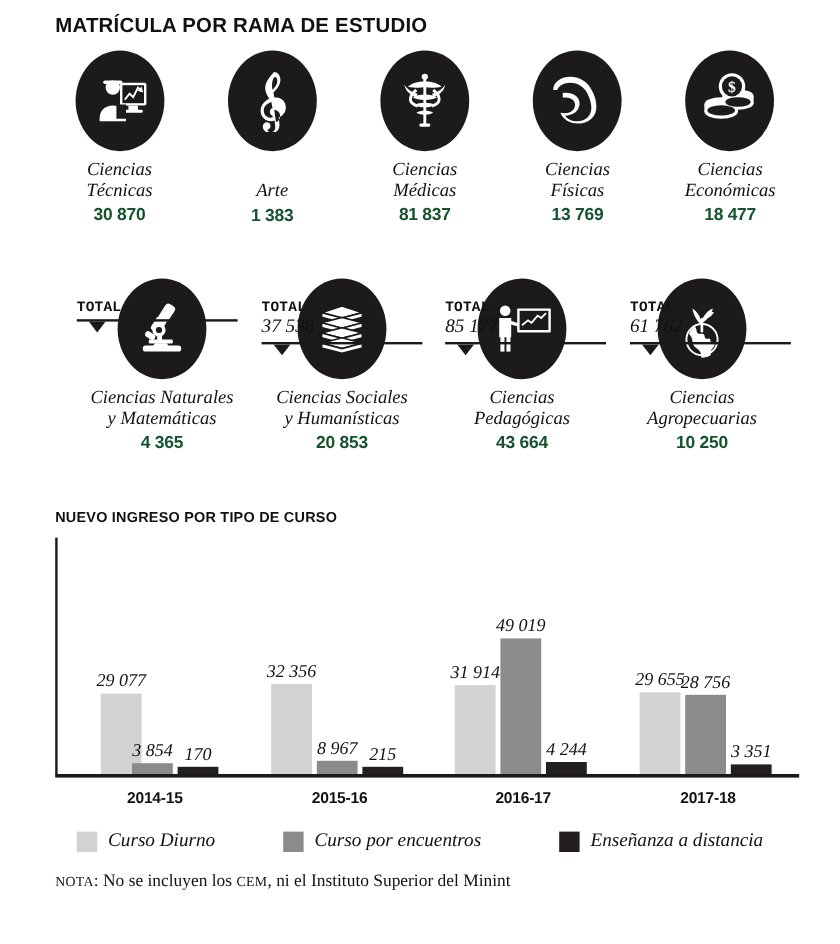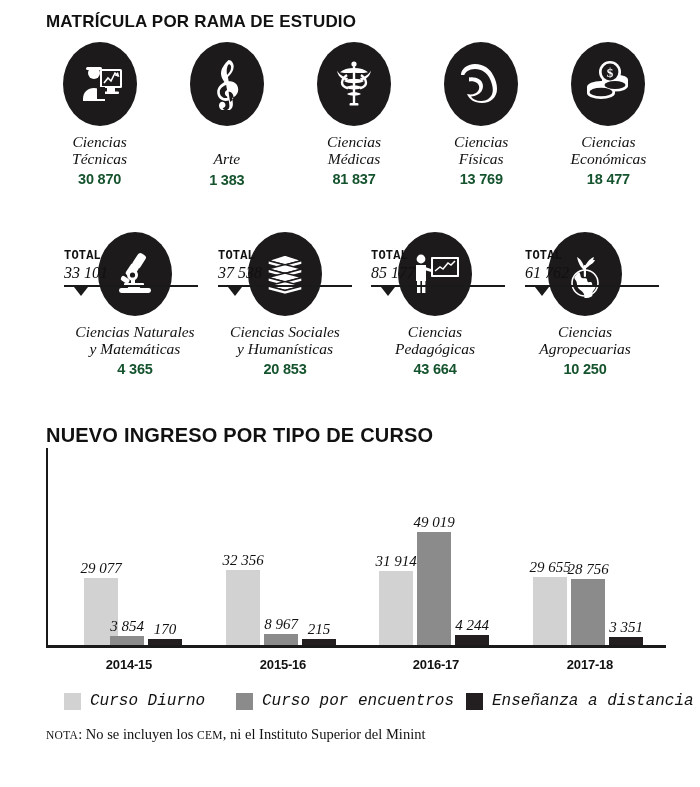--- a/index.html
+++ b/index.html
@@ -15,21 +15,21 @@
   
   .section-title {
     font-family: "Liberation Sans", sans-serif;
     font-weight: bold;
     font-size: 17px;
     letter-spacing: 0.2px;
     color: #111111;
     text-transform: uppercase;
   }
   #top-title { position: absolute; left: 46px; top: 12px; }
-  #chart-title { position: absolute; left: 46px; top: 424px; font-size: 20px; }
+  #chart-title { position: absolute; left: 46px; top: 424px; font-size: 12px; }
 
   
   .branch-row { position: absolute; display: flex; }
   #branch-row-1 { left: 36px; top: 42px; width: 636px; }
   #branch-row-2 { left: 60px; top: 232px; width: 600px; }
   .branch {
     display: flex; flex-direction: column; align-items: center;
     flex: 1 1 0;
   }
   .icon-badge {
@@ -104,21 +104,21 @@
     font-family: "Liberation Sans", sans-serif;
     font-weight: bold; font-size: 13px; color: #111; margin-top: 12px;
     letter-spacing: -0.2px;
   }
 
   
   #legend { position: absolute; left: 46px; top: 692px; width: 620px; display: flex; }
   .legend-item { display: flex; align-items: center; }
   .legend-swatch { width: 17px; height: 17px; margin-right: 9px; }
   .legend-text {
-    font-family: Liberation Mono, monospace;
+    font-family: Liberation Serif, serif;
     font-style: italic; font-size: 16px; color: #111; white-space: nowrap;
   }
 
   
   #note {
     position: absolute; left: 46px; top: 726px;
     font-family: "Liberation Serif", serif;
     font-size: 14.5px; color: #111;
   }
   #note .smallcaps { font-size: 11.5px; letter-spacing: 0.3px; }
@@ -318,21 +318,20 @@
 
   <div class="section-title" id="chart-title">NUEVO INGRESO POR TIPO DE CURSO</div>
 
   <div id="chart">
     <div class="axis-y"></div>
     <div class="axis-x"></div>
     <div id="groups-host">
         <div class="group" style="left: 8px;">
           <div class="total-block">
             <div class="total-word">TOTAL</div>
-            <div class="total-value">33 101</div>
             <div class="total-rule"></div>
           </div>
           <div class="bars">
             <div class="bar-wrap" style="left: 10px; margin-left: 12px;">
               <div class="bar-label">29 077</div>
               <div class="bar" style="height: 67px; background: rgb(210, 210, 210);"></div>
             </div>
             <div class="bar-wrap" style="left: 48px;">
               <div class="bar-label">3 854</div>
               <div class="bar" style="height: 9px; background: rgb(139, 139, 139);"></div>

